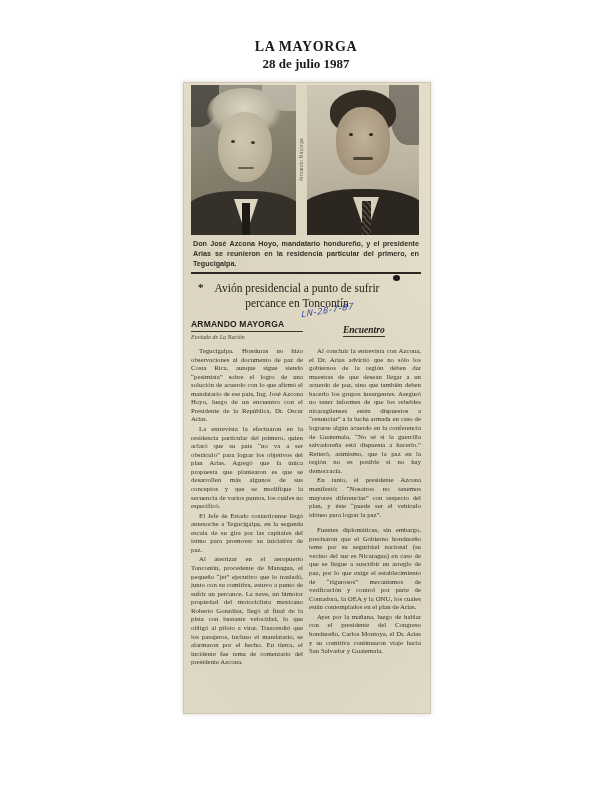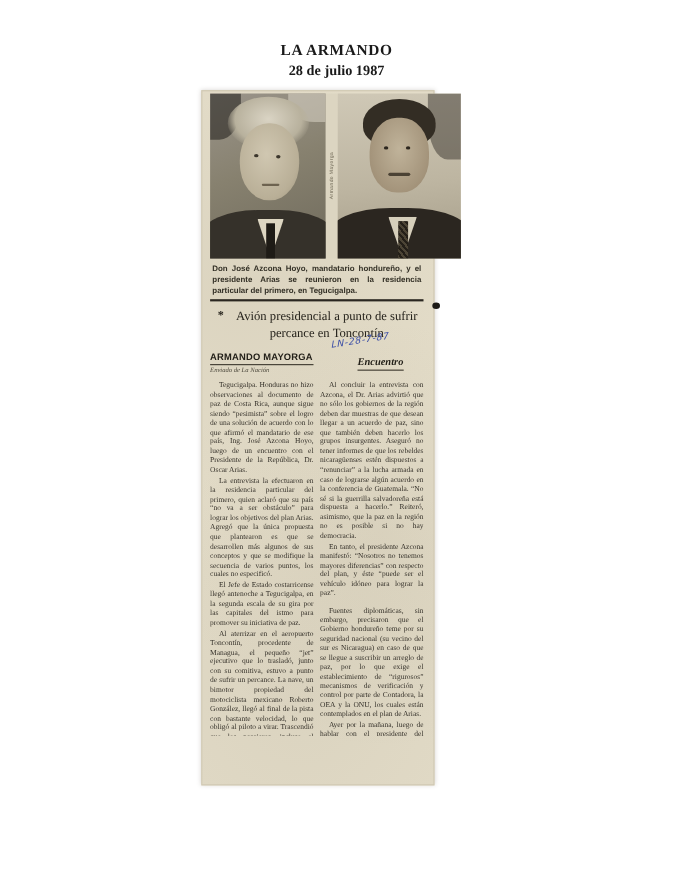--- a/index.html
+++ b/index.html
@@ -6,21 +6,21 @@
   body{
     width:612px;height:792px;background:#ffffff;overflow:hidden;position:relative;
     font-family:"Liberation Serif",serif;color:#1a1a1a;
   }
   
   .page-header{text-align:center;padding-top:38px;line-height:1.25;}
   .pub-name{font-size:14px;font-weight:bold;letter-spacing:.6px;}
   .pub-date{font-size:13px;font-weight:bold;}
   
   .clipping{
-    position:absolute;left:183px;top:82px;width:212px;height:632px;box-sizing:border-box;
+    position:absolute;left:183px;top:82px;width:248px;height:632px;box-sizing:border-box;
     background-color:#e3dcc8;
     background-image:
       radial-gradient(circle at 18% 28%, rgba(120,108,84,.07), transparent 42%),
       radial-gradient(circle at 78% 64%, rgba(120,108,84,.08), transparent 45%),
       radial-gradient(circle at 42% 88%, rgba(90,80,60,.06), transparent 40%);
     border:1px solid #cfc7b1;
     box-shadow:0 0 4px rgba(90,85,70,.25);
   }
   
   .photos-row{display:flex;padding:2px 9px 0 7px;height:150px;}
@@ -86,21 +86,21 @@
   .columns{display:flex;gap:6px;margin:7px 9px 0 7px;height:322px;overflow:hidden;}
   .col{flex:1;font-size:6.8px;line-height:1.26;text-align:justify;color:#35312a;}
   .col p{margin:0 0 1px 0;text-indent:8px;}
   .col p.gap-above{margin-top:7px;}
   .ink-dot{position:absolute;left:209px;top:192px;width:7px;height:6px;border-radius:50%;background:#1c1a16;}
 </style>
 </head>
 <body>
 
 <div class="page-header">
-  <div class="pub-name">LA ARMANDO</div>
+  <div class="pub-name">LA MAYORGA</div>
   <div class="pub-date">28 de julio 1987</div>
 </div>
 
 <div class="clipping">
 
   <div class="photos-row">
     <div class="photo photo-left">
       <div class="pl-blotch"></div>
       <div class="pl-blotch2"></div>
       <div class="pl-hair"></div>

